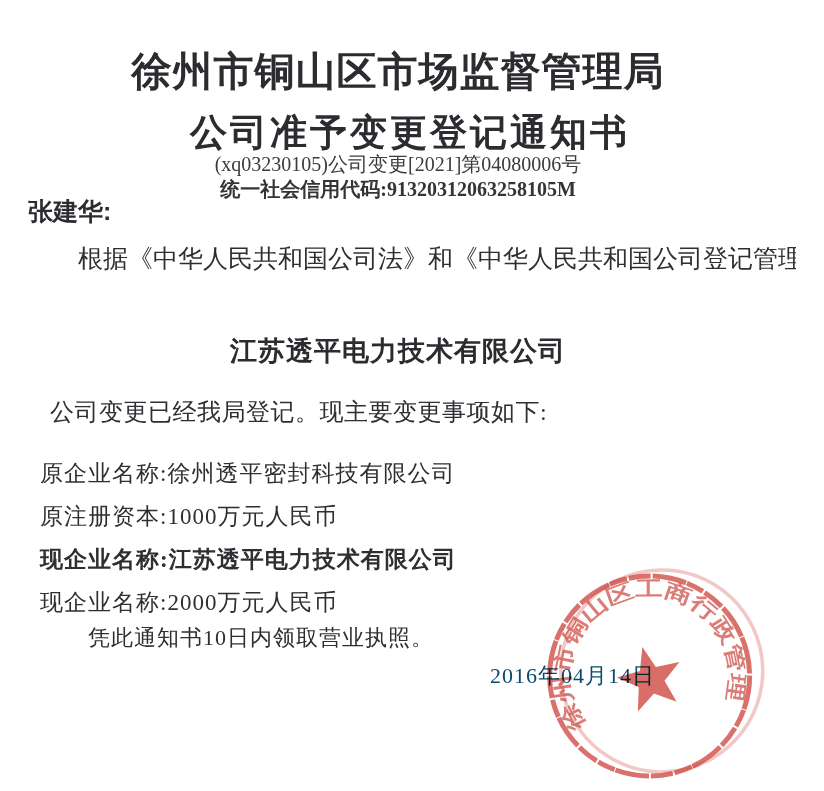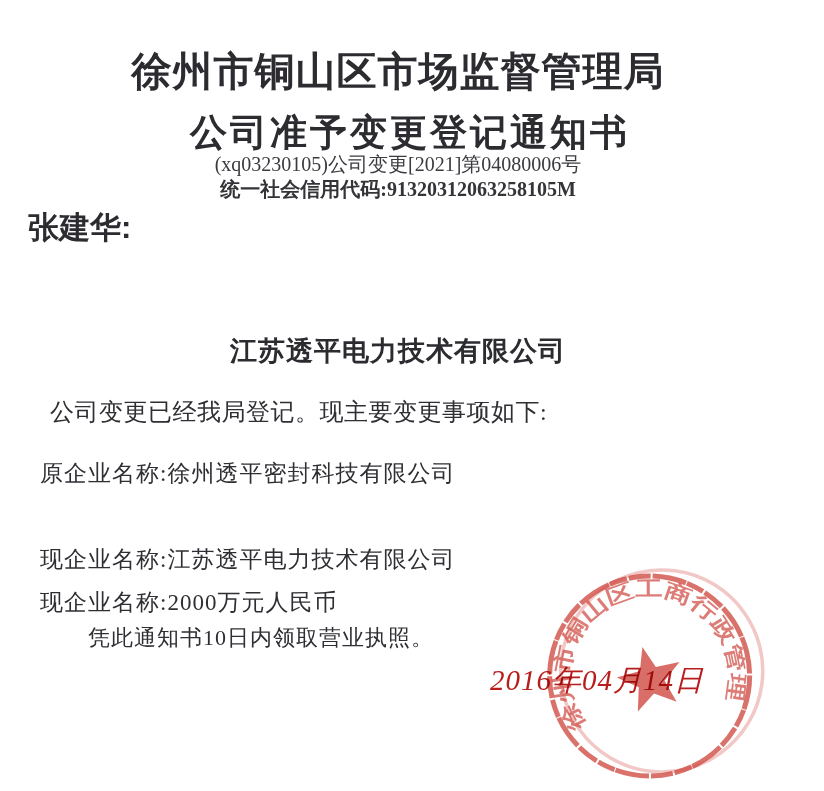--- a/index.html
+++ b/index.html
@@ -11,32 +11,32 @@
     font-family:"Liberation Serif","DejaVu Serif",serif;
     color:#26262b;
   }
   .abs{position:absolute;white-space:nowrap;}
   .center{left:0;right:0;text-align:center;}
   .hei{font-family:"Liberation Sans","DejaVu Sans",sans-serif;}
   .title1{top:44px;font-size:40px;font-weight:700;letter-spacing:1px;color:#2b2b30;}
   .title2{top:108px;font-size:37px;font-weight:700;letter-spacing:3px;color:#2b2b30;margin-left:24px;}
   .docnum{top:151px;font-size:20px;color:#3a3a40;}
   .credit{top:176px;font-size:20px;font-weight:600;color:#333338;}
-  .addressee{top:207px;left:28px;font-size:31px;font-weight:600;color:#2b2b30;}
+  .addressee{top:195px;left:28px;font-size:25px;font-weight:600;color:#2b2b30;}
   .bodyline1{top:242px;left:28px;font-size:25px;padding-left:50px;color:#2e2e33;}
   .bodyline2{top:271px;left:28px;font-size:25px;color:#2e2e33;}
   .company{top:333px;font-size:27px;font-weight:700;letter-spacing:1px;color:#2b2b30;}
   .statement{top:396px;left:50px;font-size:24px;letter-spacing:0.5px;color:#2e2e33;}
   .item{left:40px;font-size:23px;letter-spacing:1px;color:#2e2e33;}
   .item0{top:458px;}
   .item1{top:501px;}
-  .item2{top:544px;}
+  .item2{top:544px;font-weight:bold;}
   .item3{top:587px;}
   .note{top:623px;left:88px;font-size:22px;letter-spacing:1px;color:#2e2e33;}
-  .date{top:661px;left:490px;font-size:29px;letter-spacing:1px;color:#b91c1c;font-style:italic;}
+  .date{top:661px;left:490px;font-size:22px;letter-spacing:1px;color:#0c4a6e;}
   .seal{
     position:absolute;left:538px;top:563px;width:232px;height:228px;
     mix-blend-mode:multiply;
     pointer-events:none;
   }
 </style>
 </head>
 <body>
 
 <div class="page" style="background: rgb(255, 255, 255);">
@@ -44,28 +44,30 @@
   <div class="abs center title1 hei">徐州市铜山区市场监督管理局</div>
 
   <div class="abs center title2 hei">公司准予变更登记通知书</div>
 
   <div class="abs center docnum">(xq03230105)公司变更[2021]第04080006号</div>
 
   <div class="abs center credit">统一社会信用代码:91320312063258105M</div>
 
   <div class="abs addressee hei">张建华:</div>
 
+  <div class="abs bodyline1">根据《中华人民共和国公司法》和《中华人民共和国公司登记管理</div>
 
 
   <div class="abs center company hei">江苏透平电力技术有限公司</div>
 
   <div class="abs statement">公司变更已经我局登记。现主要变更事项如下:</div>
 
   <div class="abs item item0">原企业名称:徐州透平密封科技有限公司</div>
 
+  <div class="abs item item1">原注册资本:1000万元人民币</div>
 
   <div class="abs item item2">现企业名称:江苏透平电力技术有限公司</div>
 
   <div class="abs item item3">现企业名称:2000万元人民币</div>
 
   <div class="abs note">凭此通知书10日内领取营业执照。</div>
 
   <div class="abs date">2016年04月14日</div>
 
   <svg class="seal" viewBox="0 0 232 228" xmlns="http://www.w3.org/2000/svg">

